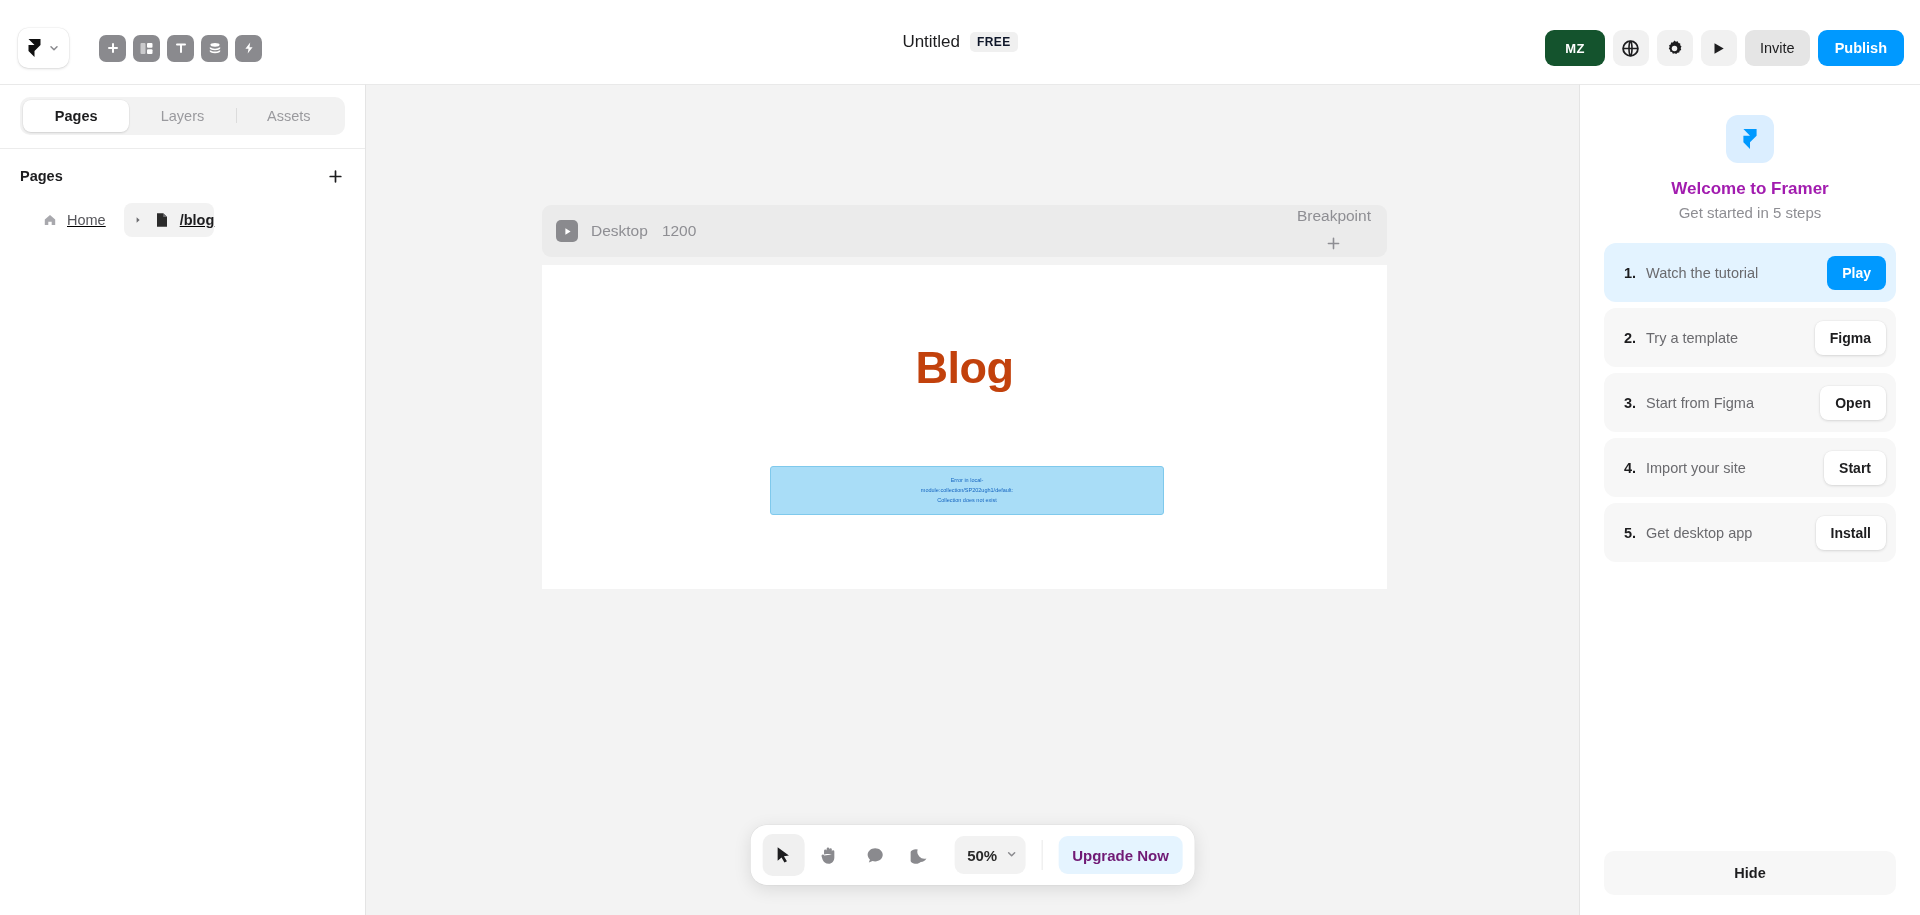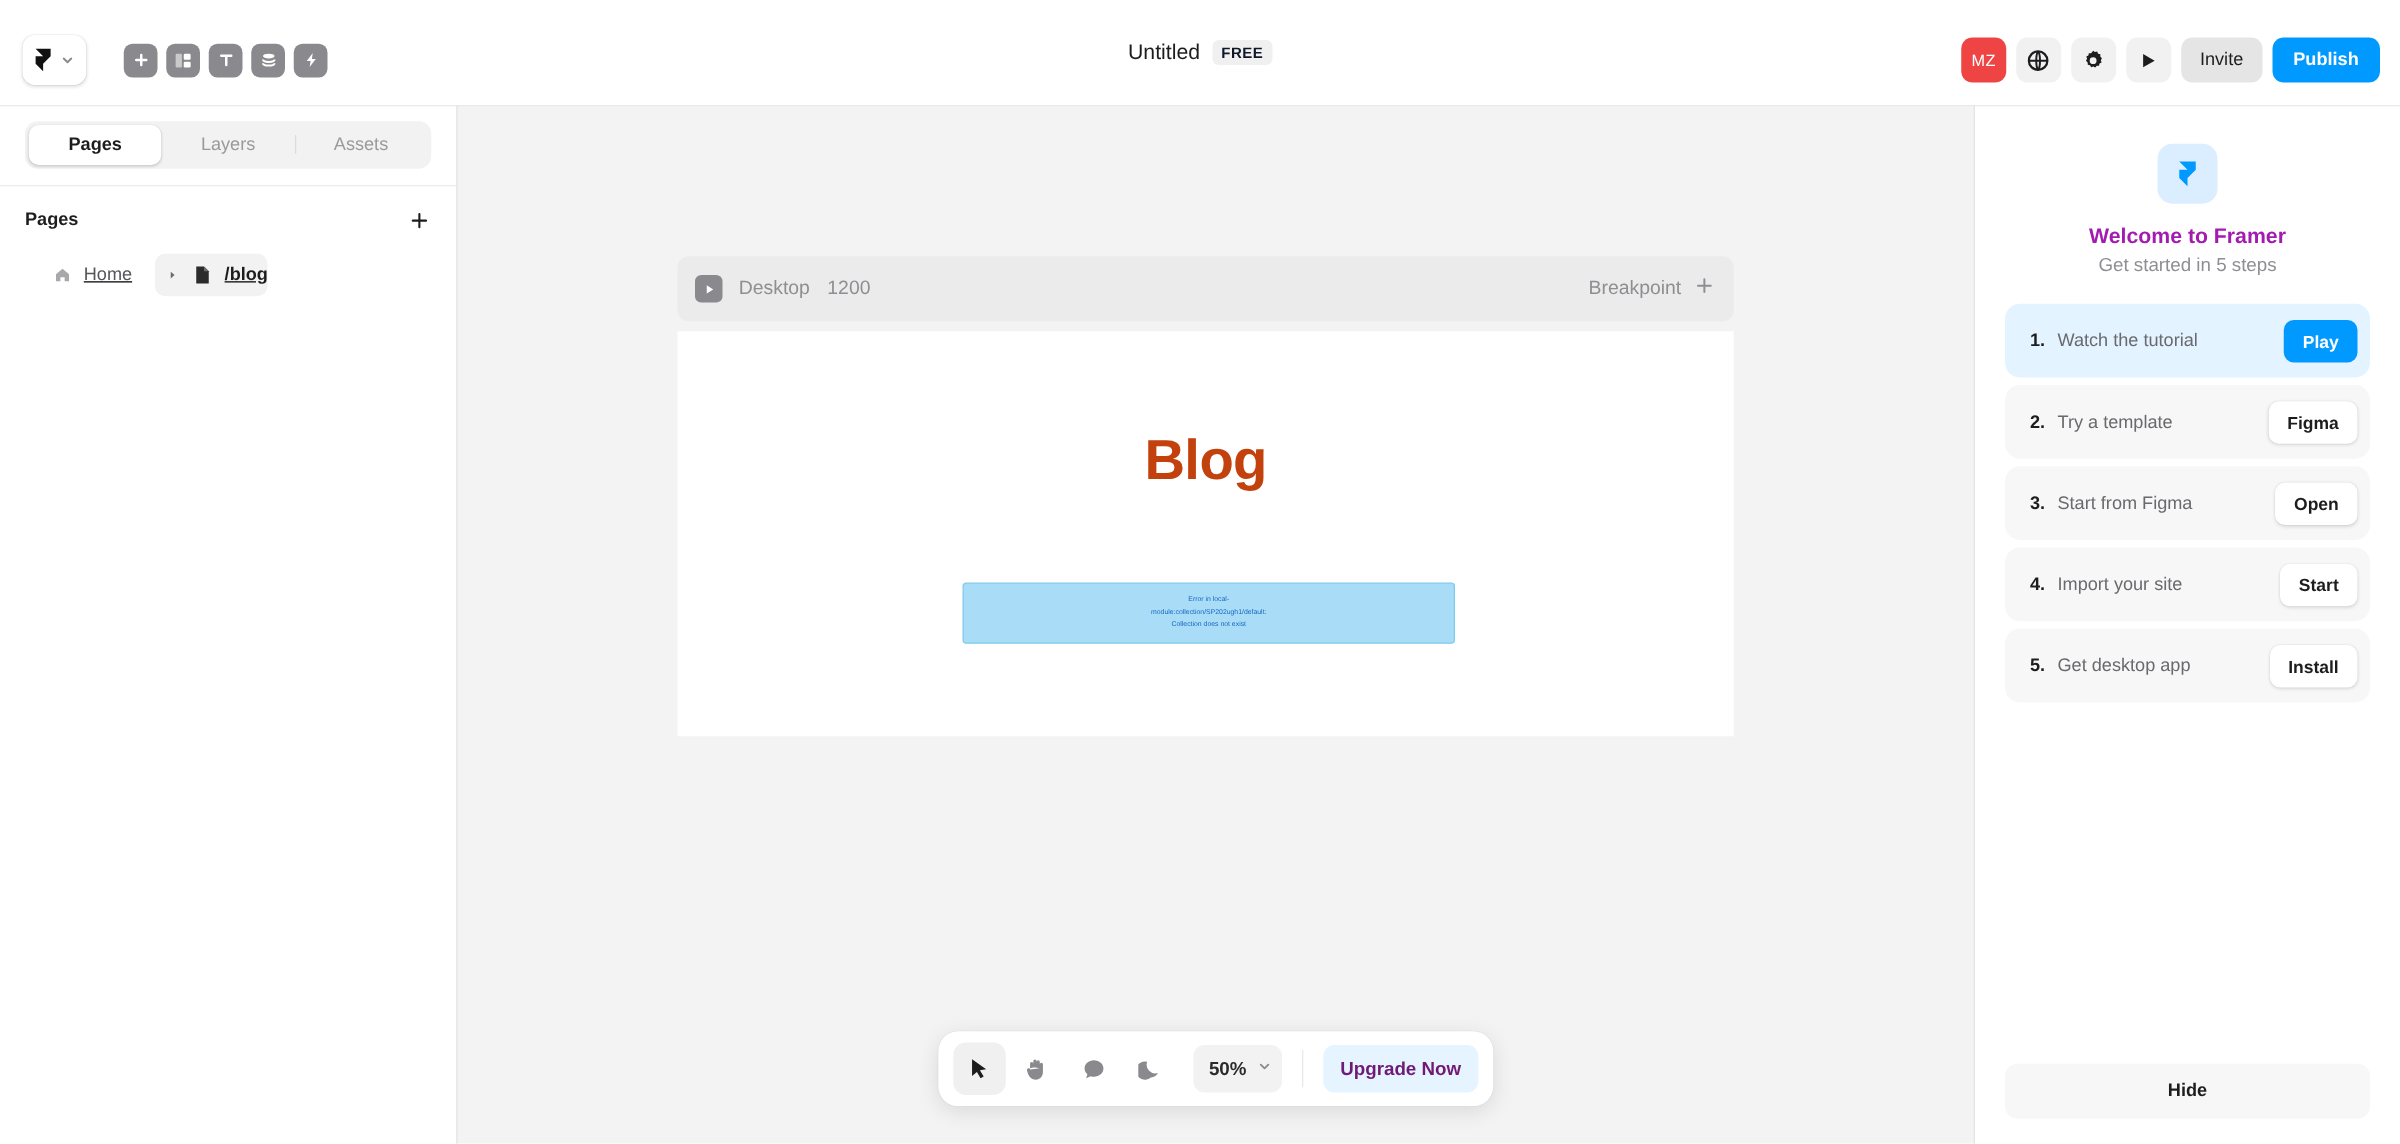--- a/index.html
+++ b/index.html
@@ -46,23 +46,23 @@
   }
   .doc-title { font-size: 17px; color: #1d1d1f; font-weight: 400; pointer-events: auto; cursor: text; }
   .plan-badge {
     font-size: 12px; font-weight: 700; letter-spacing: .4px;
     color: #0f172a; background: #f0f0f0;
     padding: 3px 7px; border-radius: 5px; pointer-events: auto;
   }
 
   .hdr-right { margin-left: auto; display: flex; align-items: center; gap: 8px; }
   .avatar {
-    width: 36px; height: 36px; border-radius: 9px;
-    background: #ef4444; color: #fff;
-    font-size: 13px; font-weight: 400; letter-spacing: .3px;
+    width: 60px; height: 36px; border-radius: 9px;
+    background: #14532d; color: #fff;
+    font-size: 13px; font-weight: 700; letter-spacing: .3px;
     display: flex; align-items: center; justify-content: center;
     cursor: pointer;
   }
   .icon-btn {
     width: 36px; height: 36px; border-radius: 9px;
     background: #f1f1f1;
     display: flex; align-items: center; justify-content: center;
     cursor: pointer;
   }
   .icon-btn svg { display: block; }
@@ -151,21 +151,21 @@
     width: 845px; height: 52px;
     background: #ebebeb; border-radius: 9px;
     display: flex; align-items: center; padding: 0 16px 0 14px;
   }
   .bp-play {
     width: 22px; height: 22px; border-radius: 5px; background: #8a8a8e;
     display: flex; align-items: center; justify-content: center; margin-right: 13px;
   }
   .bp-name { font-size: 15.5px; color: #8e8e93; margin-right: 14px; }
   .bp-width { font-size: 15.5px; color: #8e8e93; }
-  .bp-right { margin-left: auto; display: flex; align-items: center; gap: 11px; }
+  .bp-right { margin-left: auto; display: flex; align-items: center; gap: 11px; flex-direction: column; }
   .bp-right-label { font-size: 15.5px; color: #8e8e93; cursor: pointer; }
 
   .frame {
     position: absolute; left: 176px; top: 180px;
     width: 845px; height: 324px;
     background: #ffffff;
   }
   .frame-title {
     position: absolute; left: 0; right: 0; top: 77px;
     text-align: center;

